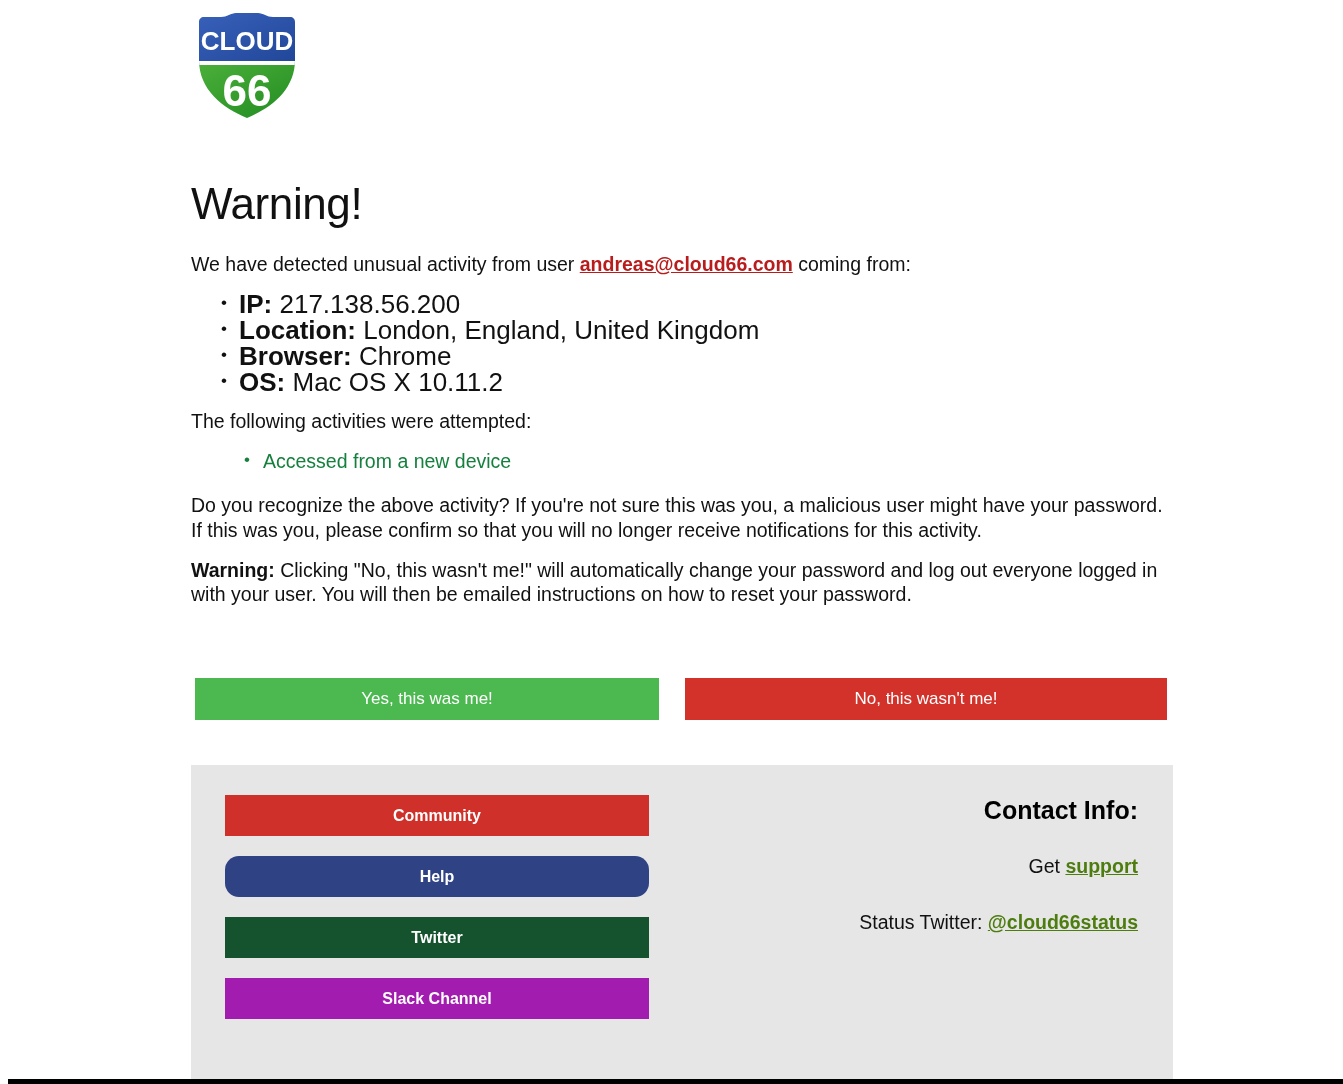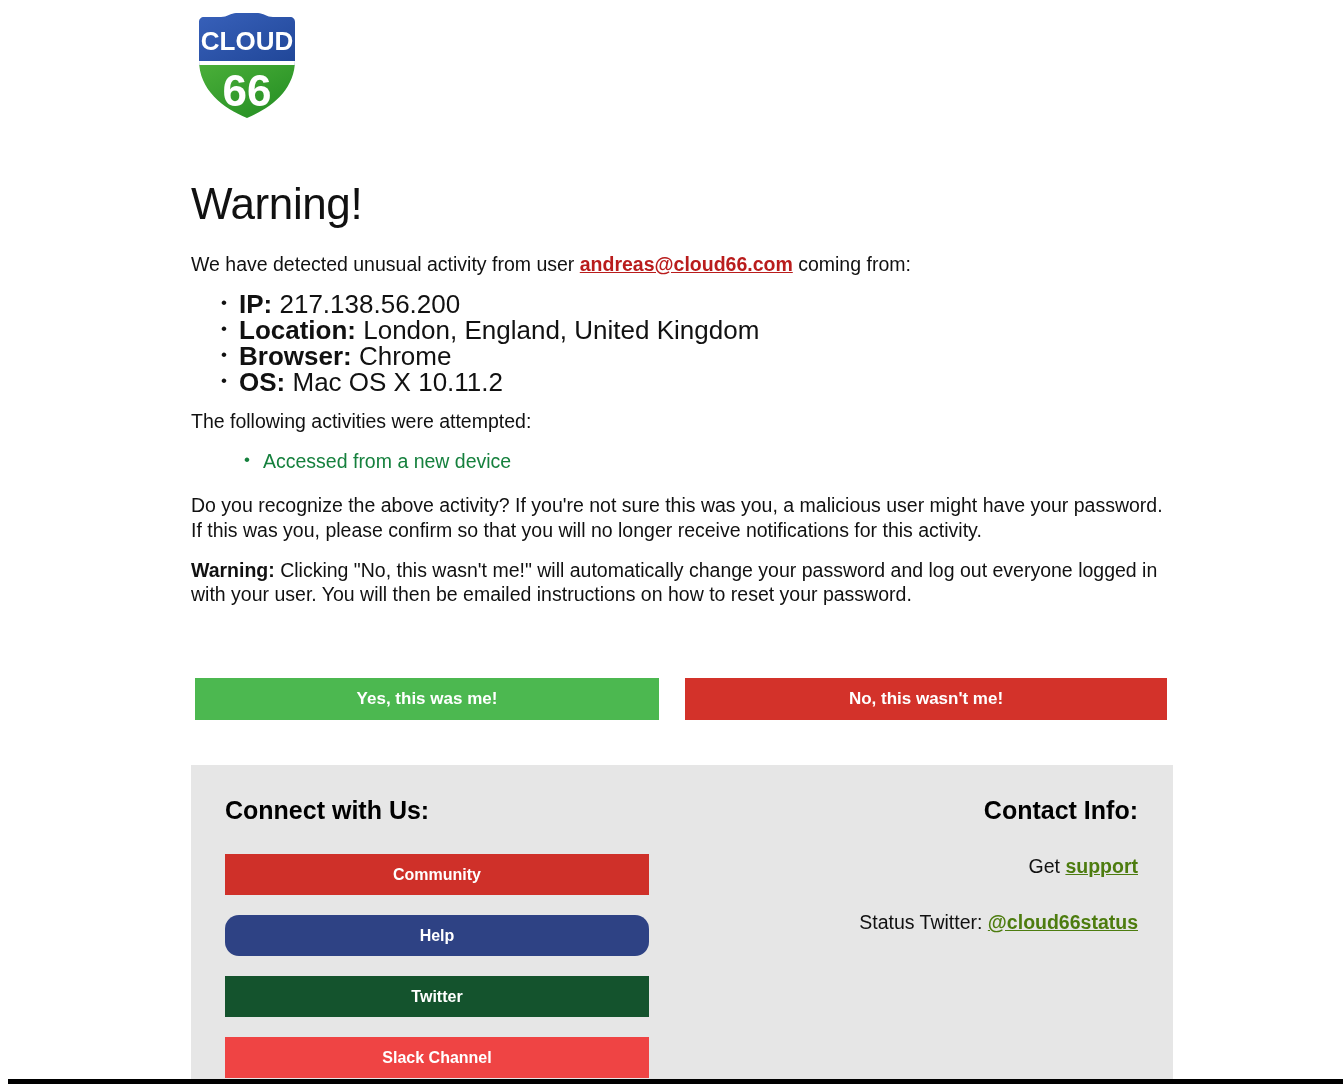--- a/index.html
+++ b/index.html
@@ -122,21 +122,21 @@
     height: 42px;
   }
   .action-btn {
     position: absolute;
     top: 0;
     height: 42px;
     line-height: 42px;
     text-align: center;
     color: #ffffff;
     font-size: 17px;
-    font-weight: bold;
+    font-weight: normal;
     border: none;
     padding: 0;
     cursor: pointer;
     font-family: "Liberation Sans", sans-serif;
     box-sizing: border-box;
   }
   .action-btn.yes { left: 0px;   width: 464px; }
   .action-btn.no  { left: 490px; width: 482px; }
 
   
@@ -280,25 +280,24 @@
   </div>
 
   <div class="actions">
     <button class="action-btn yes" style="background-color: rgb(76, 184, 80);">Yes, this was me!</button>
     <button class="action-btn no" style="background-color: rgb(211, 50, 42);">No, this wasn't me!</button>
   </div>
 
   <div class="footer">
 
     <div class="footer-col-left">
-      <h2 class="footer-title">Connect with Us:</h2>
       <a class="social-btn" href="#" style="background-color: rgb(207, 48, 41);">Community</a>
       <a class="social-btn" href="#" style="background-color: rgb(46, 66, 132); border-radius: 14px;">Help</a>
       <a class="social-btn" href="#" style="background-color: #14532d;">Twitter</a>
-      <a class="social-btn" href="#" style="background-color: #ef4444;">Slack Channel</a>
+      <a class="social-btn" href="#" style="background-color: #a21caf;">Slack Channel</a>
     </div>
 
     <div class="footer-col-right">
       <h2 class="footer-title">Contact Info:</h2>
       <p class="contact-line">
         <span>Get </span><a class="contact-link" href="#">support</a>
       </p>
       <p class="contact-line">
         <span>Status Twitter: </span><a class="contact-link" href="#">@cloud66status</a>
       </p>

